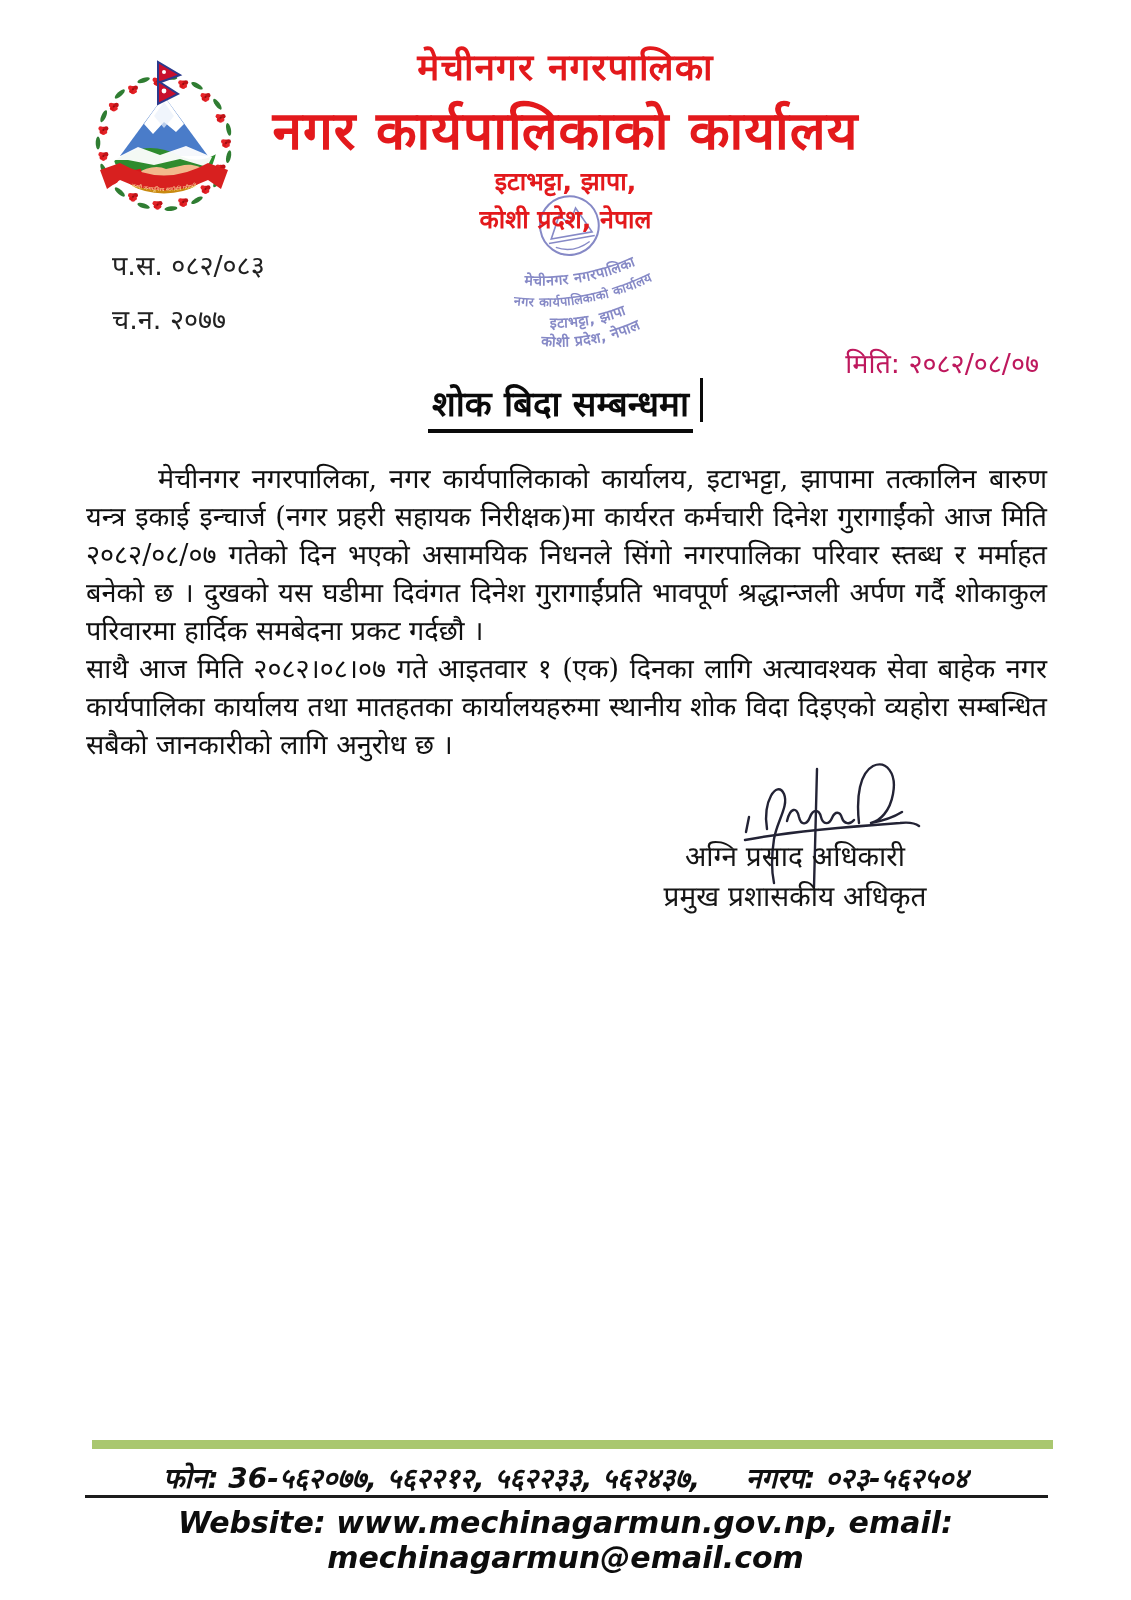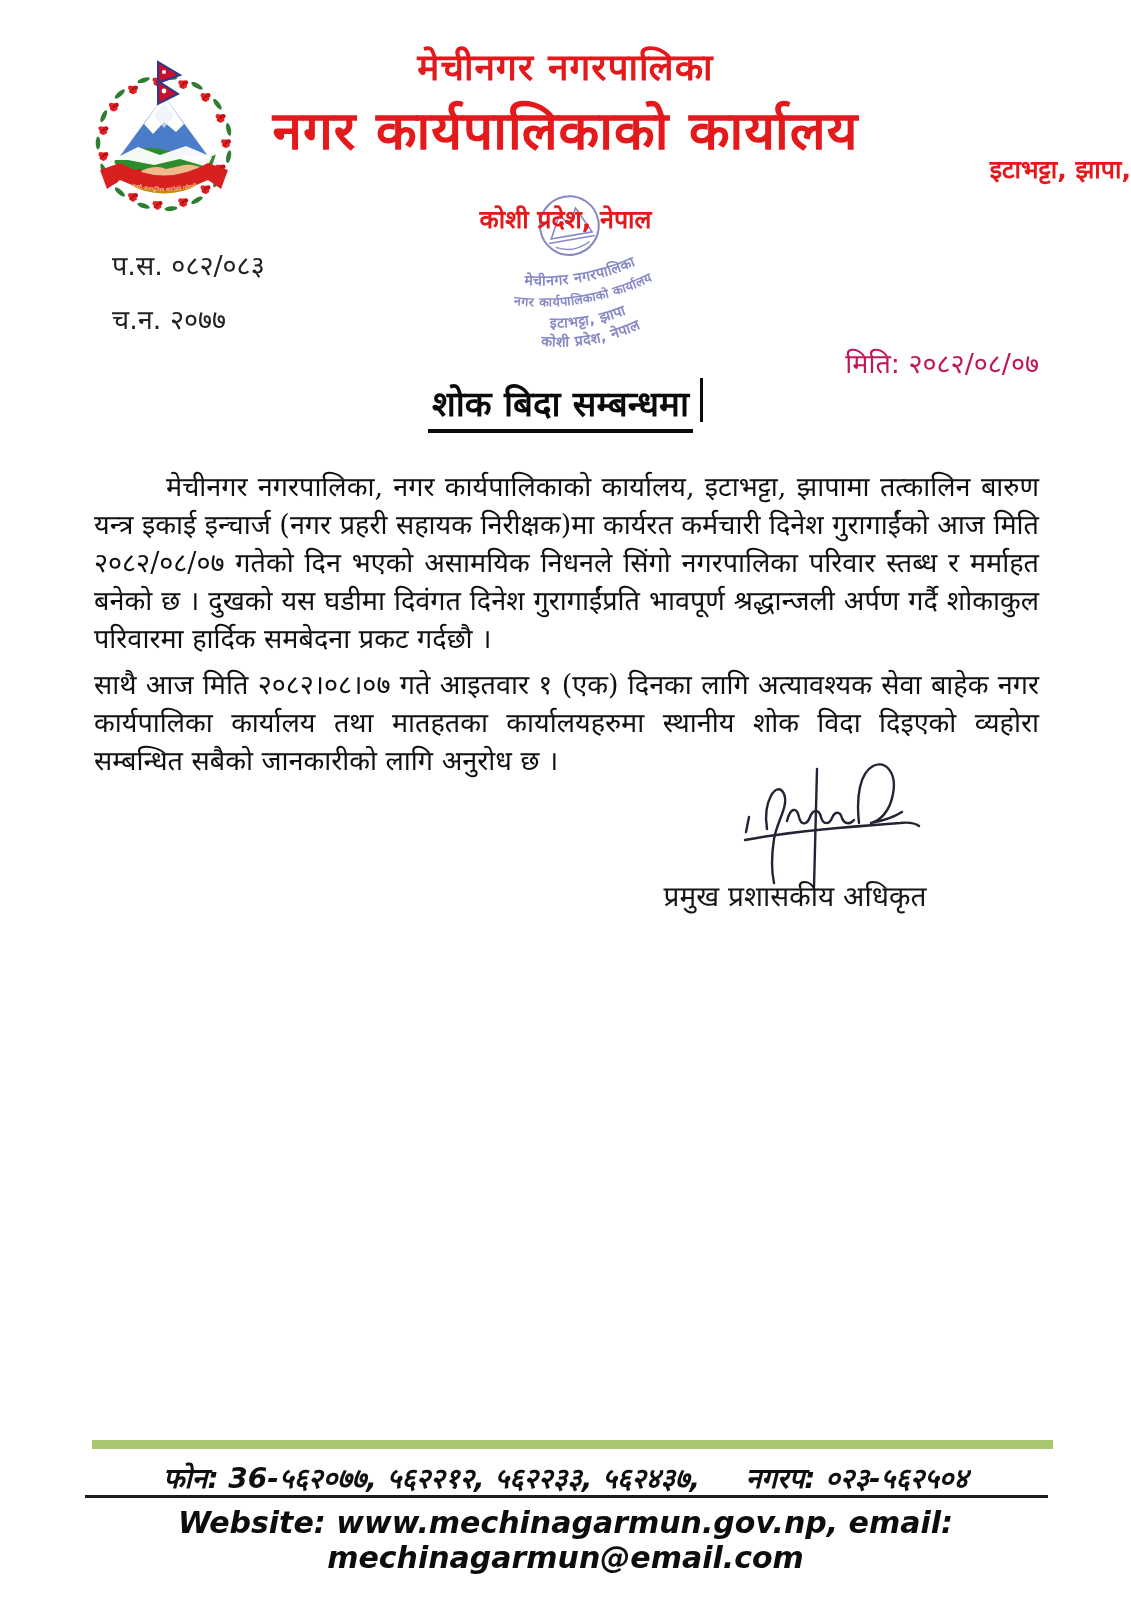--- a/index.html
+++ b/index.html
@@ -5,38 +5,38 @@
   html,body{margin:0;padding:0;background:#fff;}
   .page{
     position:relative;width:1131px;height:1600px;background:#ffffff;overflow:hidden;
     font-family:"DejaVu Sans", sans-serif;color:#111;
   }
   
   .logo{position:absolute;left:84px;top:58px;width:160px;height:160px;}
   .hdr{position:absolute;left:0;right:0;text-align:center;color:#e3191c;font-weight:bold;}
   .muni-name{top:40px;font-size:37px;letter-spacing:1px;}
   .office-name{top:92px;font-size:53px;letter-spacing:1px;}
-  .addr1{top:151px;font-size:25px;text-align:right;}
+  .addr1{top:163px;font-size:25px;}
   .addr2{top:201px;font-size:25px;}
   .stamp{position:absolute;left:473px;top:188px;width:214px;height:172px;opacity:.82;}
   .refline{position:absolute;left:88px;font-size:27px;color:#222;margin-left:24px;}
   .ref-no{top:246px;}
   .channel-no{top:300px;}
   .dateline{position:absolute;right:92px;top:344px;font-size:27px;color:#be185d;}
   
   .subject-wrap{position:absolute;left:0;right:0;top:378px;text-align:center;}
   .subject{display:inline-block;font-size:35px;font-weight:bold;color:#0a0a0a;
     border-bottom:4px solid #0a0a0a;padding:0 4px 3px 4px;}
   .cursor-bar{display:inline-block;width:3px;height:44px;background:#0a0a0a;
     margin-left:7px;vertical-align:-6px;}
   
   .letter-body{position:absolute;left:86px;right:84px;top:460px;
     font-family:"DejaVu Serif", serif;font-size:27px;line-height:38px;
     text-align:justify;color:#101010;}
-  .letter-body p{margin:8px;}
+  .letter-body p{margin:0;}
   .letter-body p.first{text-indent:72px;}
   
   .sig{position:absolute;left:733px;top:733px;width:212px;height:160px;}
   .sig path{stroke:#232335;stroke-width:2.4;fill:none;stroke-linecap:round;stroke-linejoin:round;}
   .sig-name{position:absolute;left:640px;width:310px;top:836px;text-align:center;
     font-size:28px;color:#151515;}
   .sig-role{position:absolute;left:640px;width:310px;top:876px;text-align:center;
     font-size:28px;color:#151515;}
   
   .green-bar{position:absolute;left:92px;right:78px;top:1440px;height:9px;background:#a9c76f;}
@@ -183,20 +183,21 @@
   </div>
 
   <svg class="sig" viewBox="0 0 212 160">
     <path d="M16,84 l-3,15"></path>
     <path d="M34,96 c-5,-27 10,-50 17,-35 c5,12 -7,27 -10,45 c-2,13 -3,30 0,44"></path>
     <path d="M54,88 c3,-13 10,-15 12,-4 c2,9 8,8 11,0 c3,-8 9,-8 11,0 c2,8 8,8 11,1 c3,-7 8,-7 10,0 c2,6 8,7 12,2"></path>
     <path d="M126,90 c-3,-27 1,-50 14,-57 c13,-6 24,7 20,28 c-3,17 -13,27 -22,29 c11,-2 23,-6 31,-11"></path>
     <path d="M12,107 c35,-7 100,-13 155,-17 c9,-1 15,0 19,3"></path>
     <path d="M84,36 c-1,38 -2,80 -3,118"></path>
   </svg>
+  <div class="sig-name">अग्नि प्रसाद अधिकारी</div>
   <div class="sig-role">प्रमुख प्रशासकीय अधिकृत</div>
 
   <div class="green-bar"></div>
   <div class="phone-line">
     <span class="lbl">फोन:</span>
     <span>36-५६२०७७, ५६२२१२, ५६२२३३, ५६२४३७,</span>
     <span class="gap"></span>
     <span class="lbl">नगरप:</span>
     <span>०२३-५६२५०४</span>
   </div>

